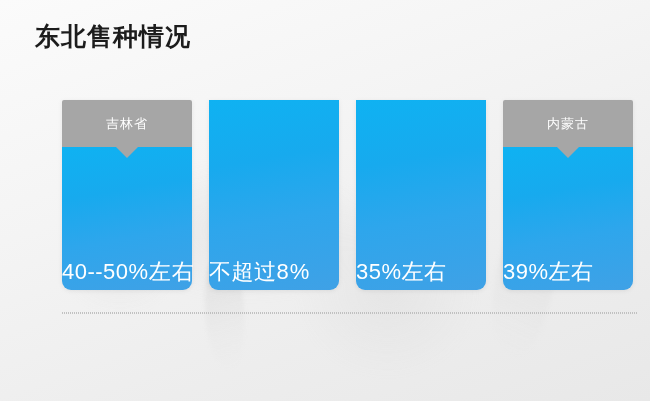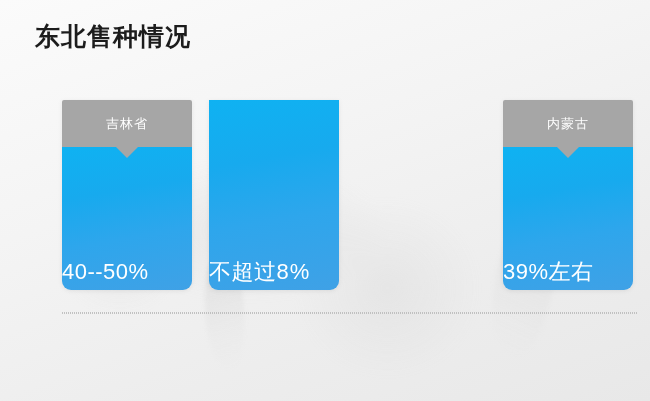--- a/index.html
+++ b/index.html
@@ -132,31 +132,36 @@
 
   <div id="cards">
 
     <div class="card">
       <div class="card-header">
         <span class="card-header-label">吉林省</span>
         <span class="notch"></span>
       </div>
       <div class="card-body">
         <div class="card-value">40--50%</div>
+        <div class="card-value line2">左右</div>
       </div>
     </div>
 
     <div class="card">
       <div class="card-body">
         <div class="card-value">不超过</div>
         <div class="card-value line2">8%</div>
       </div>
     </div>
 
     <div class="card">
+      <div class="card-body">
+        <div class="card-value">35%左右</div>
+        <div class="card-value line2"></div>
+      </div>
     </div>
 
     <div class="card">
       <div class="card-header">
         <span class="card-header-label">内蒙古</span>
         <span class="notch"></span>
       </div>
       <div class="card-body">
         <div class="card-value">39%左右</div>
         <div class="card-value line2"></div>

